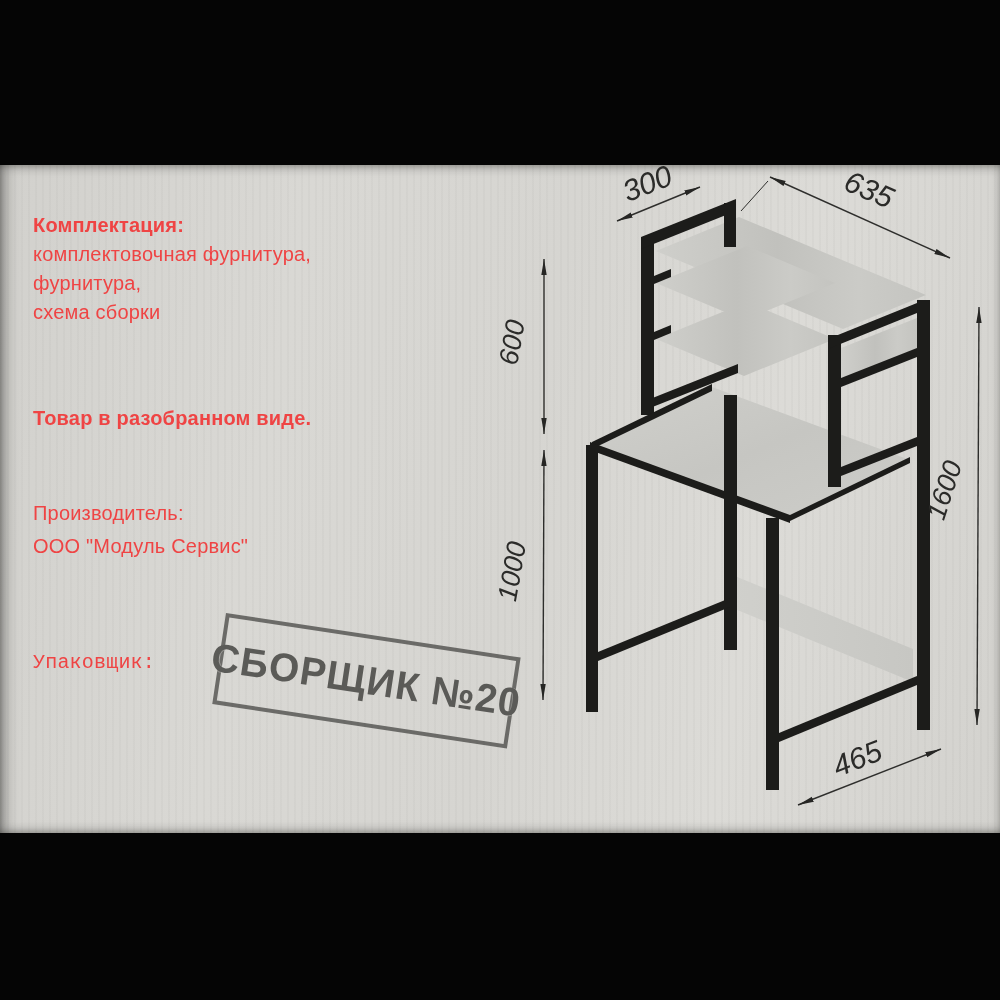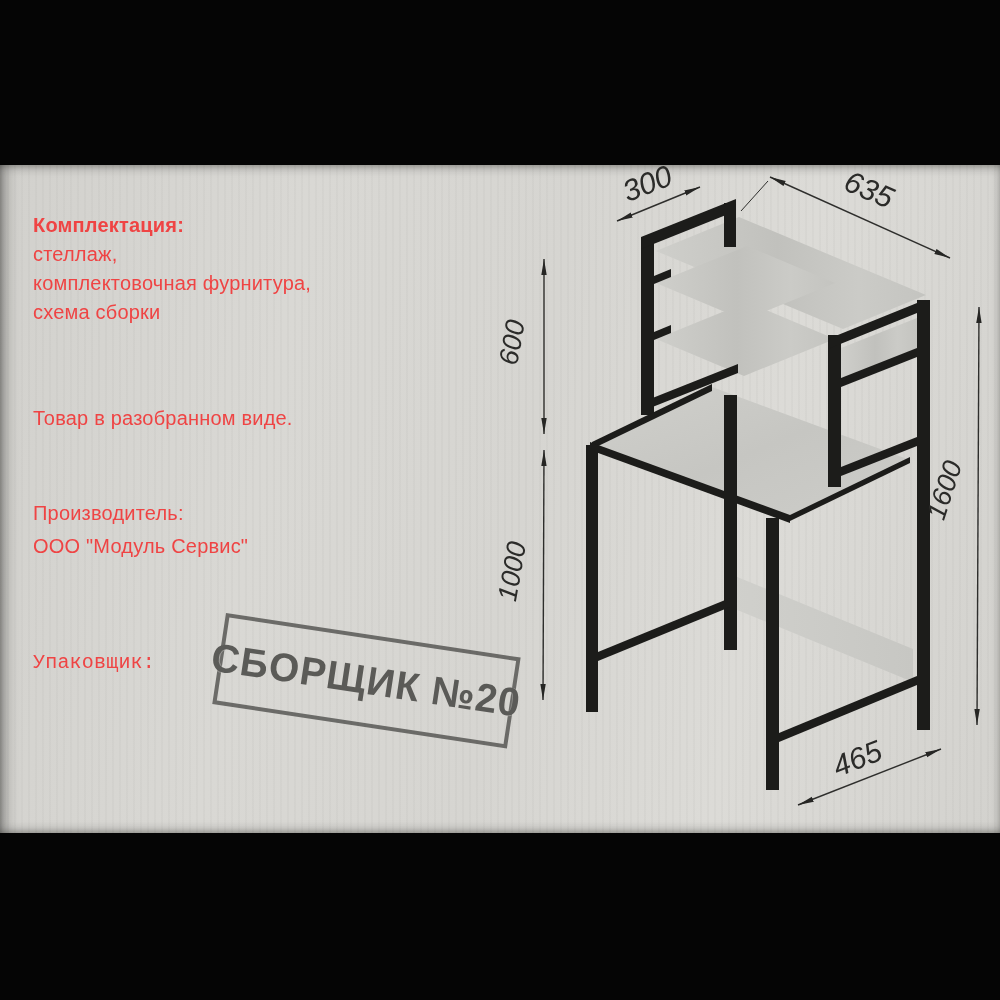--- a/index.html
+++ b/index.html
@@ -9,42 +9,42 @@
     background:
       repeating-linear-gradient(90deg, rgba(110,110,106,0.045) 0 2px, rgba(0,0,0,0) 2px 7px),
       linear-gradient(100deg,#d2d1cd 0%,#d9d8d4 28%,#d6d5d1 52%,#dcdbd7 74%,#d3d2ce 100%);
     box-shadow: inset 10px 0 16px -8px rgba(30,30,28,.6),
                 inset -5px 0 12px -8px rgba(30,30,28,.45),
                 inset 0 7px 12px -8px rgba(30,30,28,.5),
                 inset 0 -7px 12px -8px rgba(30,30,28,.5);}
   .txt{position:absolute;color:#ef4444;font-size:20px;letter-spacing:.2px;white-space:nowrap;}
   .kit{left:33px;top:211px;line-height:29px;}
   .kit .hd{font-weight:bold;}
-  .note{left:33px;top:407px;}
+  .note{left:33px;top:407px;font-weight:bold;}
   .manu{left:33px;top:497px;line-height:33px;}
   .packer{left:33px;top:651px;font-family:Liberation Mono, monospace;}
   .stamp{position:absolute;left:226px;top:613px;width:290px;height:84px;
     border:4px solid rgba(58,58,55,.78);transform:rotate(8.6deg);transform-origin:top left;
     display:flex;align-items:center;justify-content:center;opacity:.88;}
   .stamp span{font-size:37px;font-weight:bold;color:#4a4a47;letter-spacing:1px;
     transform:scale(1.05,1.08);white-space:nowrap;
     text-shadow:1px 0 0 rgba(214,213,209,.45), -1px 1px 0 rgba(214,213,209,.3);}
   svg.draw{position:absolute;left:0;top:0;width:1000px;height:1000px;}
   .dimtxt{font-family:"Liberation Sans",sans-serif;font-style:italic;fill:#2b2b29;}
 </style>
 </head>
 <body>
 
 <div class="page">
   <div class="paper"></div>
 
   <div class="txt kit">
     <div class="hd">Комплектация:</div>
-    <div>стеллаж,</div>
     <div>комплектовочная фурнитура,</div>
+    <div>фурнитура,</div>
     <div>схема сборки</div>
   </div>
   <div class="txt note">Товар в разобранном виде.</div>
   <div class="txt manu">
     <div>Производитель:</div>
     <div>ООО "Модуль Сервис"</div>
   </div>
   <div class="txt packer">Упаковщик:</div>
 
   <div class="stamp">

